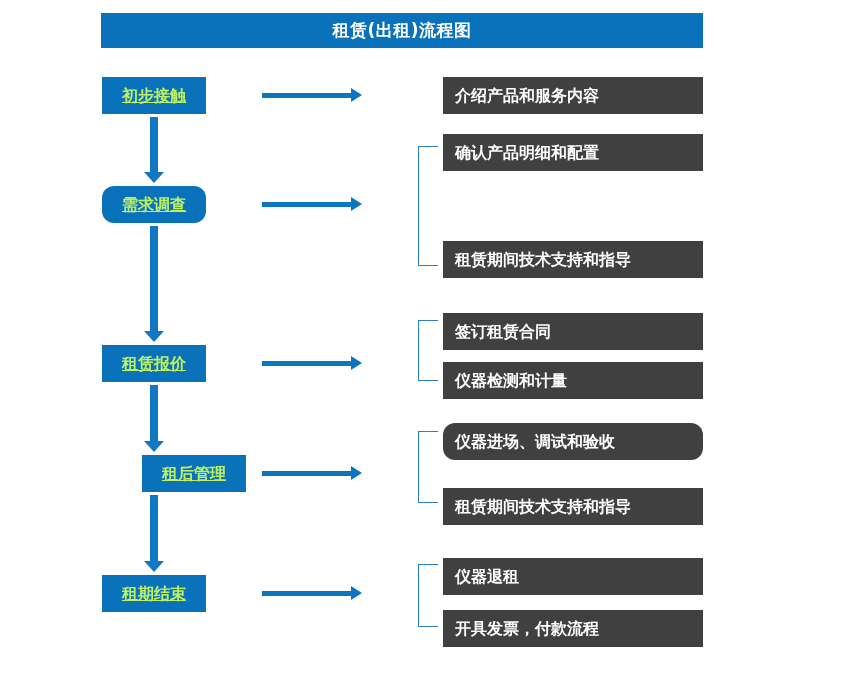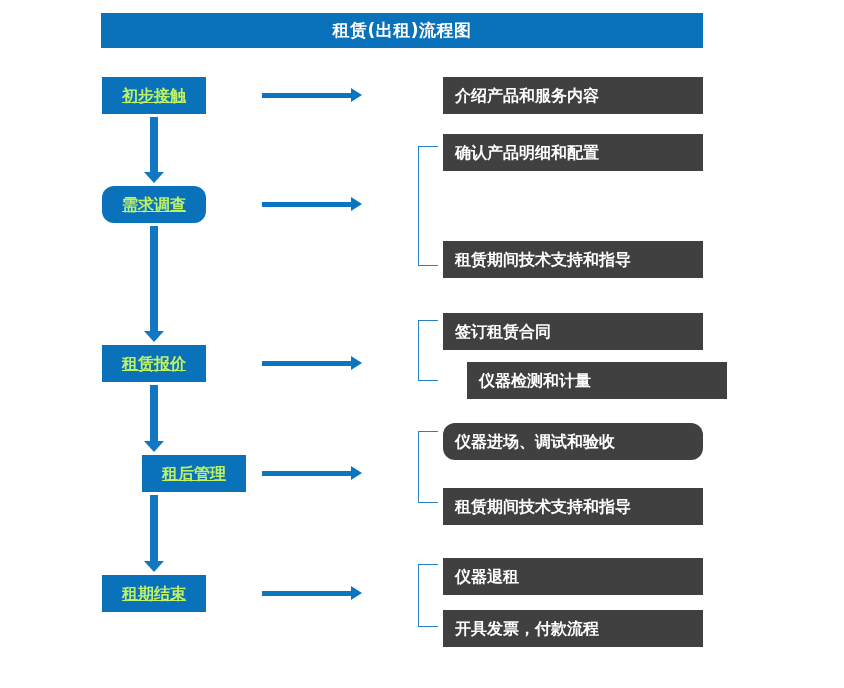--- a/index.html
+++ b/index.html
@@ -208,21 +208,21 @@
   </div>
   <div class="detail-box" style="top:134px;">
     <span class="detail-text">确认产品明细和配置</span>
   </div>
   <div class="detail-box" style="top:241px;">
     <span class="detail-text">租赁期间技术支持和指导</span>
   </div>
   <div class="detail-box" style="top:313px;">
     <span class="detail-text">签订租赁合同</span>
   </div>
-  <div class="detail-box" style="top:362px;margin-left:24px;">
+  <div class="detail-box" style="top:362px;">
     <span class="detail-text">仪器检测和计量</span>
   </div>
   <div class="detail-box" style="top:423px;border-radius:12px;">
     <span class="detail-text">仪器进场、调试和验收</span>
   </div>
   <div class="detail-box" style="top:488px;">
     <span class="detail-text">租赁期间技术支持和指导</span>
   </div>
   <div class="detail-box" style="top:558px;">
     <span class="detail-text">仪器退租</span>

